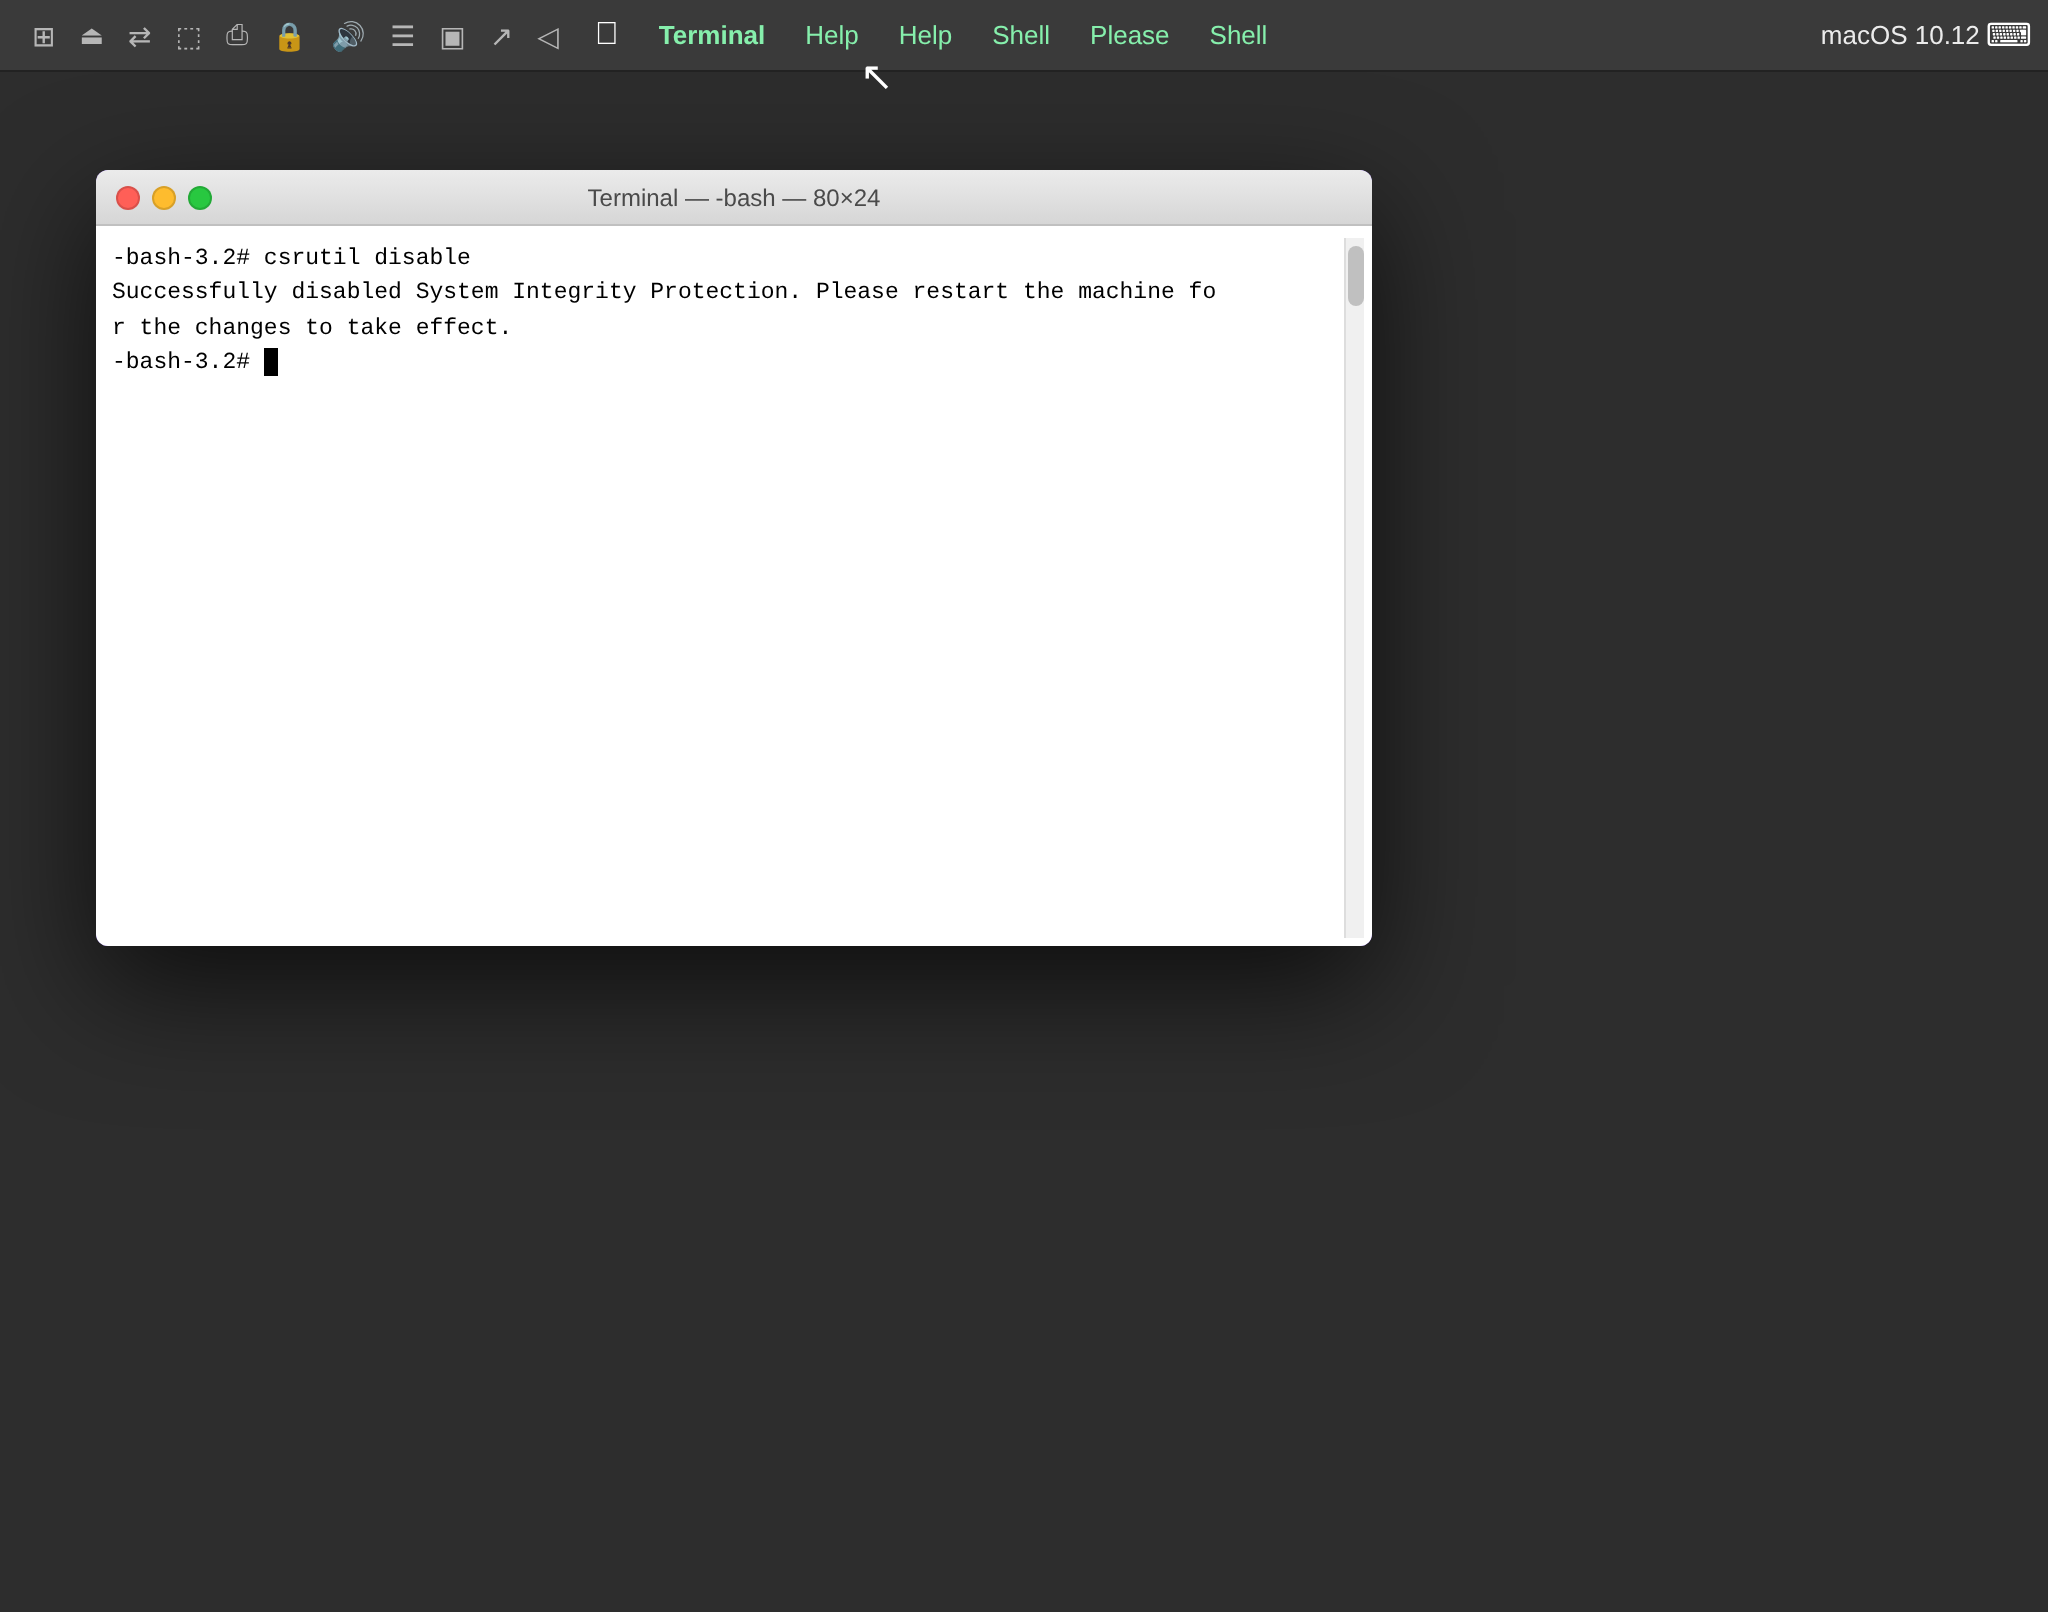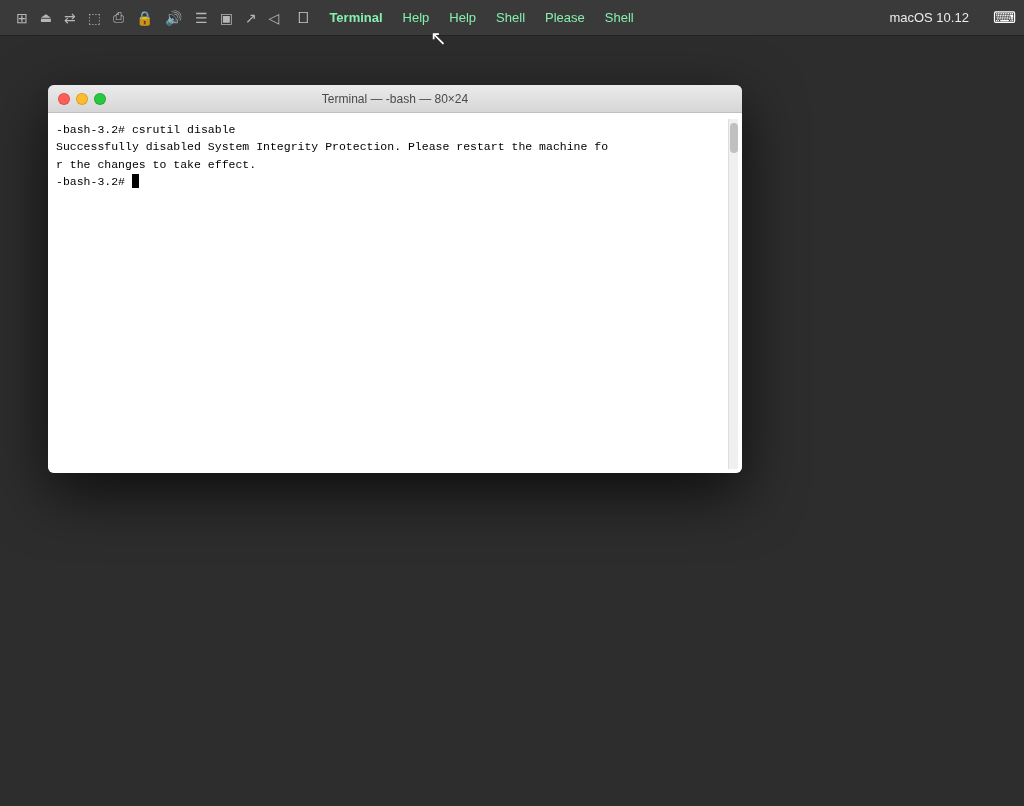--- a/index.html
+++ b/index.html
@@ -63,37 +63,37 @@
       color: #ccc;
       font-size: 14px;
       cursor: pointer;
       opacity: 0.85;
     }
 
     .menubar-right {
       margin-left: auto;
       display: flex;
       align-items: center;
-      gap: 24px;
+      gap: 3px;
       color: #fff;
       font-size: 13px;
     }
 
     .os-label {
       font-size: 13px;
       color: #fff;
       opacity: 0.9;
     }
 
     
     .terminal-window {
       position: absolute;
       top: 85px;
       left: 48px;
-      width: 694px;
+      width: 638px;
       background: #8b5cf6;
       border-radius: 6px;
       box-shadow: 0 20px 60px rgba(0,0,0,0.7);
       overflow: hidden;
     }
 
     .terminal-titlebar {
       height: 28px;
       background: #e8e8e8;
       background: linear-gradient(to bottom, #ebebeb, #d6d6d6);

